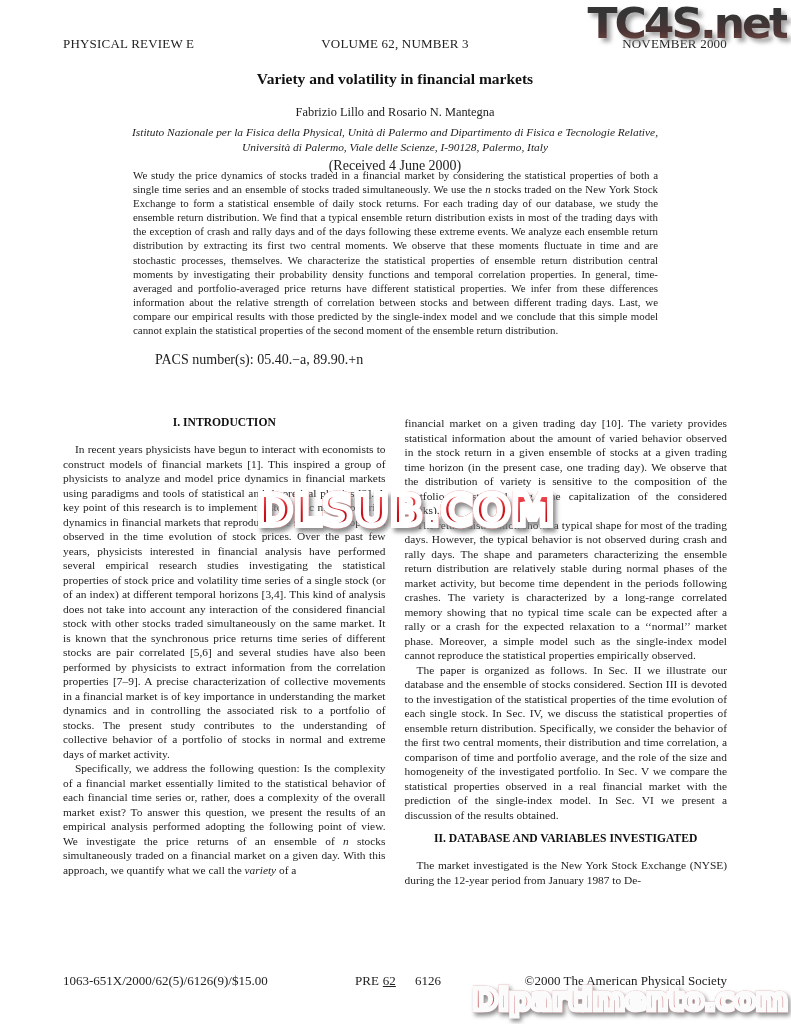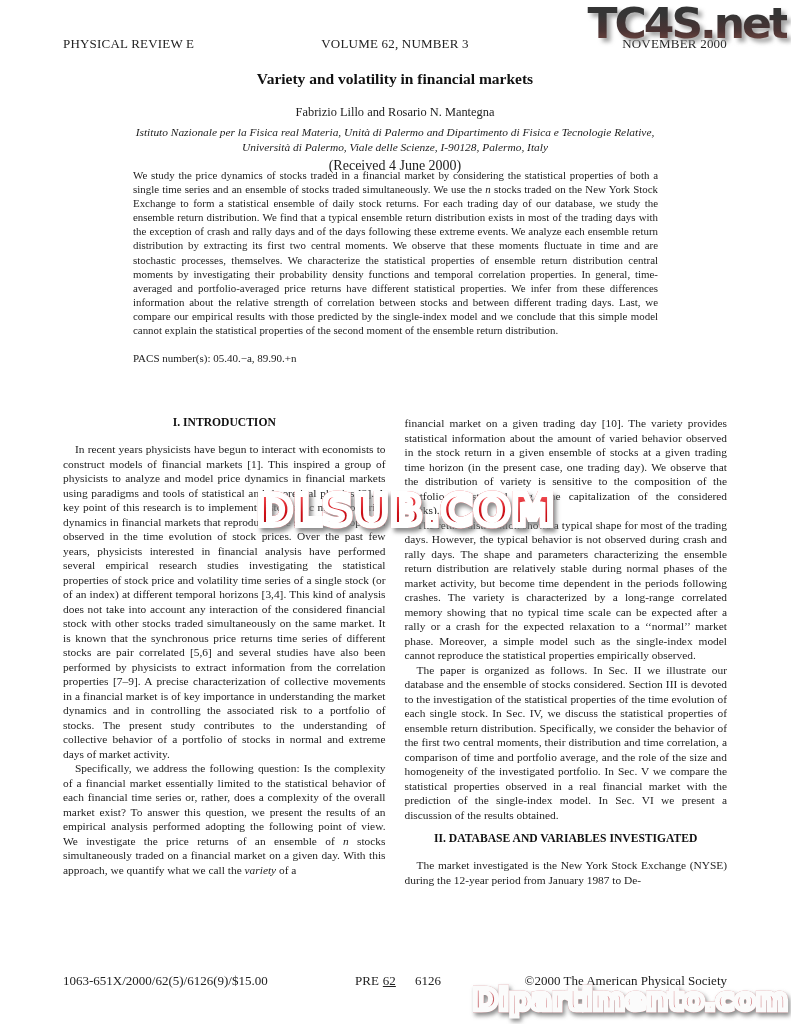--- a/index.html
+++ b/index.html
@@ -25,21 +25,21 @@
   
   .title-block { position: absolute; top: 70px; left: 63px; width: 664px; text-align: center; }
   .article-title { font-size: 15.5px; font-weight: bold; color: #111; text-align: center; }
   .authors { margin-top: 17px; font-size: 12.4px; }
   .affiliation { margin-top: 5px; font-style: italic; font-size: 11.4px; line-height: 14.5px; }
   .affiliation2 { font-style: italic; font-size: 11.4px; line-height: 14.5px; font-family: Liberation Serif, serif; }
   .received { margin-top: 4px; font-size: 14px; }
   
   .abstract-block { position: absolute; top: 168px; left: 133px; width: 525px; }
   .abstract-text { font-size: 10.9px; line-height: 14.1px; text-align: justify; color: #222; }
-  .pacs { margin-top: 15px; font-size: 11px; }
+  .pacs { margin-top: 15px; font-size: 14px; margin-left: 22px; }
   
   .columns {
     position: absolute; top: 416px; left: 63px; width: 664px; height: 550px;
     display: flex; gap: 19px; overflow: hidden;
   }
   .col { flex: 1 1 0; }
   .sec-heading {
     font-size: 11.6px; font-weight: bold; text-align: center;
     margin-bottom: 13px; color: #111;
   }
@@ -98,21 +98,21 @@
 
   <div class="journal-header">
     <span class="jh-left">PHYSICAL REVIEW E</span>
     <span class="jh-mid">VOLUME 62, NUMBER 3</span>
     <span class="jh-right">NOVEMBER 2000</span>
   </div>
 
   <div class="title-block">
     <div class="article-title">Variety and volatility in financial markets</div>
     <div class="authors">Fabrizio Lillo and Rosario N. Mantegna</div>
-    <div class="affiliation">Istituto Nazionale per la Fisica real Materia, Unità di Palermo and Dipartimento di Fisica e Tecnologie Relative,</div>
+    <div class="affiliation">Istituto Nazionale per la Fisica della Physical, Unità di Palermo and Dipartimento di Fisica e Tecnologie Relative,</div>
     <div class="affiliation2">Università di Palermo, Viale delle Scienze, I-90128, Palermo, Italy</div>
     <div class="received">(Received 4 June 2000)</div>
   </div>
 
   <div class="abstract-block">
     <p class="abstract-text"><span>We study the price dynamics of stocks traded in a financial market by considering the statistical properties of both a single time series and an ensemble of stocks traded simultaneously. We use the </span><i>n</i><span> stocks traded on the New York Stock Exchange to form a statistical ensemble of daily stock returns. For each trading day of our database, we study the ensemble return distribution. We find that a typical ensemble return distribution exists in most of the trading days with the exception of crash and rally days and of the days following these extreme events. We analyze each ensemble return distribution by extracting its first two central moments. We observe that these moments fluctuate in time and are stochastic processes, themselves. We characterize the statistical properties of ensemble return distribution central moments by investigating their probability density functions and temporal correlation properties. In general, time-averaged and portfolio-averaged price returns have different statistical properties. We infer from these differences information about the relative strength of correlation between stocks and between different trading days. Last, we compare our empirical results with those predicted by the single-index model and we conclude that this simple model cannot explain the statistical properties of the second moment of the ensemble return distribution.</span></p>
     <div class="pacs">PACS number(s): 05.40.−a, 89.90.+n</div>
   </div>
 
   <div class="columns">

